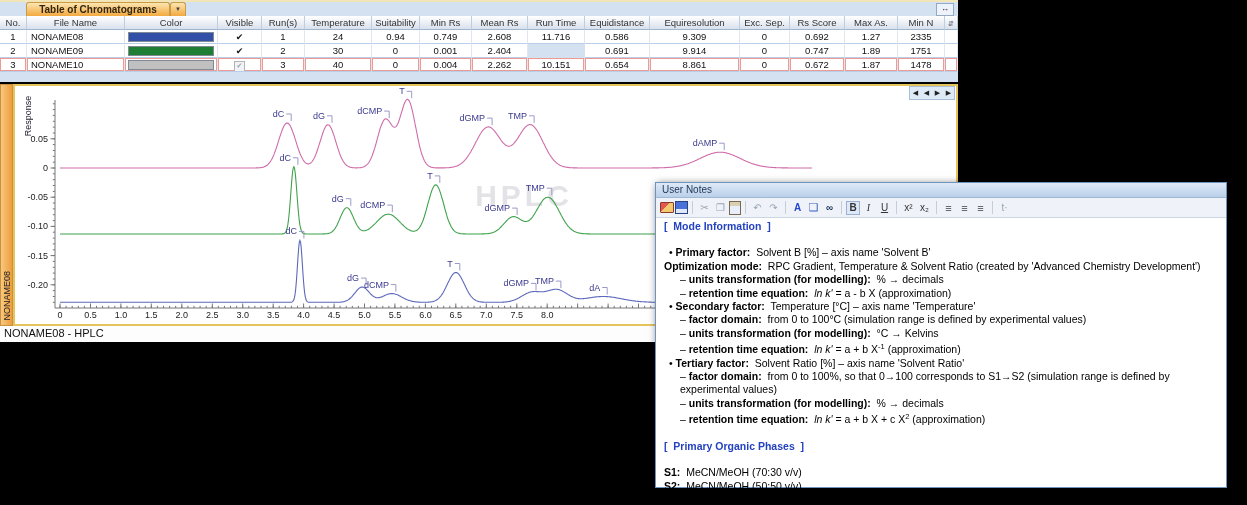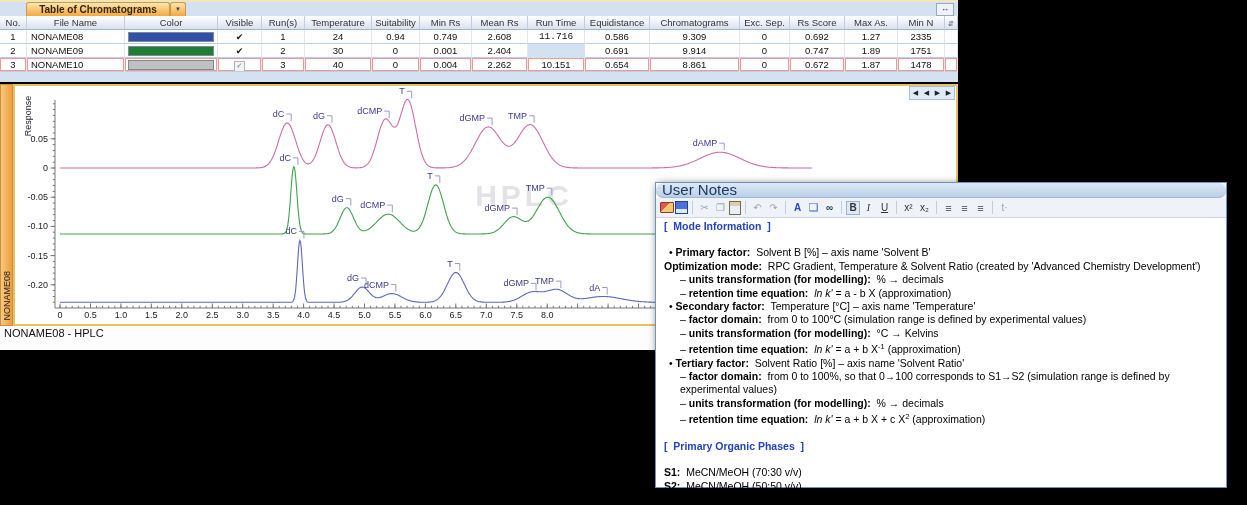--- a/index.html
+++ b/index.html
@@ -38,29 +38,29 @@
   .side-tab{position:absolute;left:0;top:0;width:13px;height:242px;box-sizing:border-box;
       background:linear-gradient(90deg,#f8c87e,#ee9d3e);border:1px solid #c8913f;}
   .vtext{position:absolute;bottom:4px;left:1px;writing-mode:vertical-rl;transform:rotate(180deg);
       font-size:9px;color:#222;}
   .plot-frame{position:absolute;left:13px;top:0;right:0;bottom:0;background:#fff;
       border:2px solid #e6c45c;box-sizing:border-box;overflow:hidden;}
   #chart{position:absolute;left:4px;top:0;}
   .nav{position:absolute;right:1px;top:0px;height:12px;background:#dfeaf7;
       border:1px solid #aabfd8;display:flex;z-index:3;}
   .nav span{width:11px;font-size:7px;line-height:11px;text-align:center;color:#222;}
-  .status-sliver{position:absolute;left:0;top:326px;width:958px;height:24px;background:#fdfdfd;
+  .status-sliver{position:absolute;left:0;top:326px;width:958px;height:16px;background:#fdfdfd;
       overflow:hidden;}
   .status-sliver span{font-size:11px;color:#111;margin-left:4px;display:block;margin-top:1px;}
 
   
   .notes{position:absolute;left:655px;top:182px;width:572px;height:306px;background:#fff;
       border:1px solid #6e93bd;box-sizing:border-box;z-index:9;box-shadow:2px 2px 8px rgba(0,0,0,.6);}
   .notes-title{height:14px;background:linear-gradient(#dde9f7,#bad0e9);
-      border-bottom:1px solid #9fb8d4;font-size:15px;color:#1d3557;padding-left:6px;line-height:14px;border-radius:7px;}
+      border-bottom:1px solid #9fb8d4;font-size:10px;color:#1d3557;padding-left:6px;line-height:14px;}
   .notes-toolbar{height:19px;background:#eff3f9;border-bottom:1px solid #ccd6e2;display:flex;
       align-items:center;padding-left:4px;gap:1px;}
   .tool{width:15px;height:15px;display:inline-flex;align-items:center;justify-content:center;
       font-size:10px;color:#333;flex:0 0 auto;}
   .tsep{width:1px;height:13px;background:#c4cdd8;margin:0 3px;flex:0 0 auto;}
   .tl-open{width:12px;height:9px;background:linear-gradient(135deg,#e2574e 42%,#f3c96f 42%);
       border:1px solid #8a3a2a;border-radius:1px;}
   .tl-save{width:11px;height:11px;background:linear-gradient(#4a72d8 60%,#dfe9fb 60%);
       border:1px solid #27447e;}
   .tl-paste{width:10px;height:12px;background:linear-gradient(#d9cdb4 30%,#e8eefc 30%);
@@ -104,41 +104,41 @@
       <div class="th" style="width: 98px;">File Name</div>
       <div class="th" style="width: 93px;">Color</div>
       <div class="th" style="width: 44px;">Visible</div>
       <div class="th" style="width: 43px;">Run(s)</div>
       <div class="th" style="width: 67px;">Temperature</div>
       <div class="th" style="width: 48px;">Suitability</div>
       <div class="th" style="width: 52px;">Min Rs</div>
       <div class="th" style="width: 56px;">Mean Rs</div>
       <div class="th" style="width: 57px;">Run Time</div>
       <div class="th" style="width: 65px;">Equidistance</div>
-      <div class="th" style="width: 90px;">Chromatograms</div>
+      <div class="th" style="width: 90px;">Equiresolution</div>
       <div class="th" style="width: 50px;">Exc. Sep.</div>
       <div class="th" style="width: 55px;">Rs Score</div>
       <div class="th" style="width: 53px;">Max As.</div>
       <div class="th" style="width: 47px;">Min N</div>
       <div class="th" style="width: 13px;"><span style="font-size: 7px; color: rgb(85, 85, 102);">⇵</span></div>
     </div>
   <div id="tbody">
       <div class="tr">
         <div class="td" style="width: 27px;">1</div>
         <div class="td name" style="width: 98px;">NONAME08</div>
         <div class="td" style="width: 93px;">
           <div class="swatch" style="background: rgb(51, 80, 168);"></div>
         </div>
         <div class="td" style="width: 44px;"><span class="chk">✔</span></div>
         <div class="td" style="width: 43px;">1</div>
         <div class="td" style="width: 67px;">24</div>
         <div class="td" style="width: 48px;">0.94</div>
         <div class="td" style="width: 52px;">0.749</div>
         <div class="td" style="width: 56px;">2.608</div>
-        <div class="td" style="width: 57px; font-family: Liberation Mono, monospace;">11.716</div>
+        <div class="td" style="width: 57px;">11.716</div>
         <div class="td" style="width: 65px;">0.586</div>
         <div class="td" style="width: 90px;">9.309</div>
         <div class="td" style="width: 50px;">0</div>
         <div class="td" style="width: 55px;">0.692</div>
         <div class="td" style="width: 53px;">1.27</div>
         <div class="td" style="width: 47px;">2335</div>
         <div class="td" style="width: 13px;"></div>
       </div>
       <div class="tr">
         <div class="td" style="width: 27px;">2</div>

